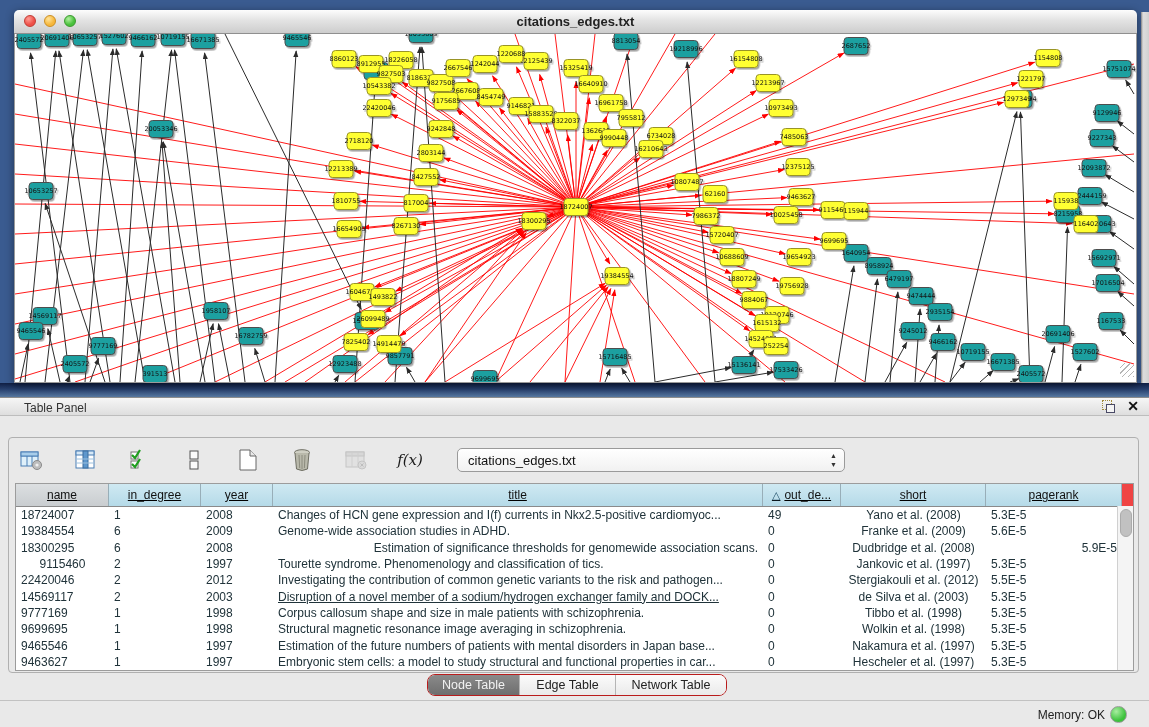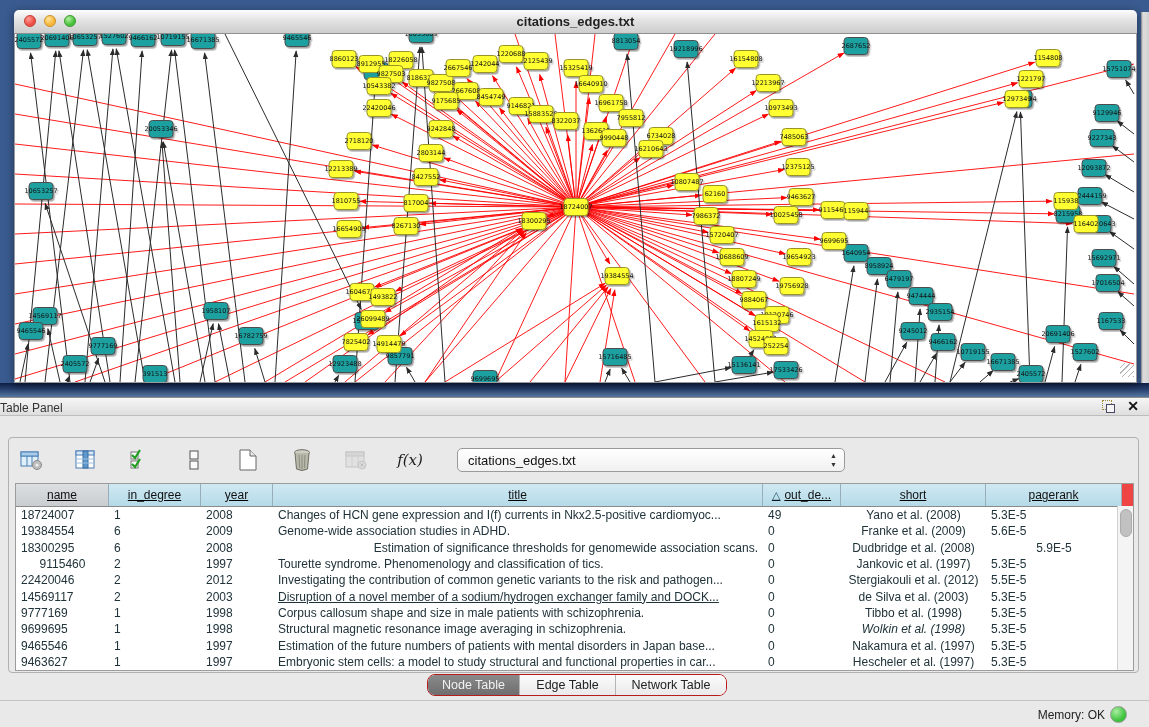--- a/index.html
+++ b/index.html
@@ -24,21 +24,21 @@
   .light.red{background:radial-gradient(circle at 35% 30%,#ff9d95,#ee5048 60%);border:1px solid #c23b33;}
   .light.yellow{background:radial-gradient(circle at 35% 30%,#ffe49a,#f6b73c 60%);border:1px solid #cd8f21;}
   .light.green{background:radial-gradient(circle at 35% 30%,#b2f0a0,#49c13c 60%);border:1px solid #3a9a2e;}
   .net-canvas{position:absolute;left:0;top:24px;width:1121px;height:348px;background:#fff;border:1px solid #9a9a9a;border-top:none;}
   .grip{position:absolute;right:3px;bottom:2px;width:14px;height:14px;
     background:repeating-linear-gradient(135deg,transparent 0 3px,#b5b5b5 3px 4px);}
 
   
   .tp-header{position:absolute;left:0;top:397px;width:1149px;height:19px;box-sizing:border-box;
     background:linear-gradient(180deg,#f6f6f6,#dedede);border-top:1px solid #8c8c8c;border-bottom:1px solid #bdbdbd;}
-  .tp-title{position:absolute;left:0;top:3px;font-size:12px;color:#333;}
+  .tp-title{position:absolute;left:24px;top:3px;font-size:12px;color:#333;}
   .tp-icons{position:absolute;right:10px;top:2px;display:flex;gap:12px;align-items:center;}
   .float-ic{position:relative;width:13px;height:13px;}
   .float-ic .sq1{position:absolute;left:0;top:0;width:8px;height:8px;border:1px dotted #a08a3c;}
   .float-ic .sq2{position:absolute;right:0;bottom:0;width:7px;height:7px;border:1px solid #4a4a66;background:#f4f4f4;}
   .close-x{font-size:14px;font-weight:bold;color:#111;line-height:13px;cursor:default;}
 
   .tp-body{position:absolute;left:0;top:416px;width:1149px;height:311px;background:#e9e9e9;}
   .inner-box{position:absolute;left:8px;top:21px;width:1131px;height:236px;box-sizing:border-box;
     border:1px solid #b0b0b0;border-radius:4px;background:#e9e9e9;}
 
@@ -908,21 +908,21 @@
               <div class="td" style="width: 145px; text-align: center;">Franke et al. (2009)</div>
               <div class="td" style="width: 136px; text-align: left;">5.6E-5</div>
             </div>
             <div class="tr">
               <div class="td" style="width: 93px; text-align: left;">18300295</div>
               <div class="td" style="width: 92px; text-align: left;">6</div>
               <div class="td" style="width: 72px; text-align: left;">2008</div>
               <div class="td" style="width: 490px; text-align: right;">Estimation of significance thresholds for genomewide association scans.</div>
               <div class="td" style="width: 78px; text-align: left;">0</div>
               <div class="td" style="width: 145px; text-align: center;">Dudbridge et al. (2008)</div>
-              <div class="td" style="width: 136px; text-align: center;">5.9E-5</div>
+              <div class="td" style="width: 136px; text-align: right;">5.9E-5</div>
             </div>
             <div class="tr">
               <div class="td" style="width: 93px; text-align: center;">9115460</div>
               <div class="td" style="width: 92px; text-align: left;">2</div>
               <div class="td" style="width: 72px; text-align: left;">1997</div>
               <div class="td" style="width: 490px; text-align: left;">Tourette syndrome. Phenomenology and classification of tics.</div>
               <div class="td" style="width: 78px; text-align: left;">0</div>
               <div class="td" style="width: 145px; text-align: center;">Jankovic et al. (1997)</div>
               <div class="td" style="width: 136px; text-align: left;">5.3E-5</div>
             </div>
@@ -952,21 +952,21 @@
               <div class="td" style="width: 78px; text-align: left;">0</div>
               <div class="td" style="width: 145px; text-align: center;">Tibbo et al. (1998)</div>
               <div class="td" style="width: 136px; text-align: left;">5.3E-5</div>
             </div>
             <div class="tr">
               <div class="td" style="width: 93px; text-align: left;">9699695</div>
               <div class="td" style="width: 92px; text-align: left;">1</div>
               <div class="td" style="width: 72px; text-align: left;">1998</div>
               <div class="td" style="width: 490px; text-align: left;">Structural magnetic resonance image averaging in schizophrenia.</div>
               <div class="td" style="width: 78px; text-align: left;">0</div>
-              <div class="td" style="width: 145px; text-align: center; font-style: italic;">Wolkin et al. (1998)</div>
+              <div class="td" style="width: 145px; text-align: center;">Wolkin et al. (1998)</div>
               <div class="td" style="width: 136px; text-align: left;">5.3E-5</div>
             </div>
             <div class="tr">
               <div class="td" style="width: 93px; text-align: left;">9465546</div>
               <div class="td" style="width: 92px; text-align: left;">1</div>
               <div class="td" style="width: 72px; text-align: left;">1997</div>
               <div class="td" style="width: 490px; text-align: left;">Estimation of the future numbers of patients with mental disorders in Japan base...</div>
               <div class="td" style="width: 78px; text-align: left;">0</div>
               <div class="td" style="width: 145px; text-align: center;">Nakamura et al. (1997)</div>
               <div class="td" style="width: 136px; text-align: left;">5.3E-5</div>

